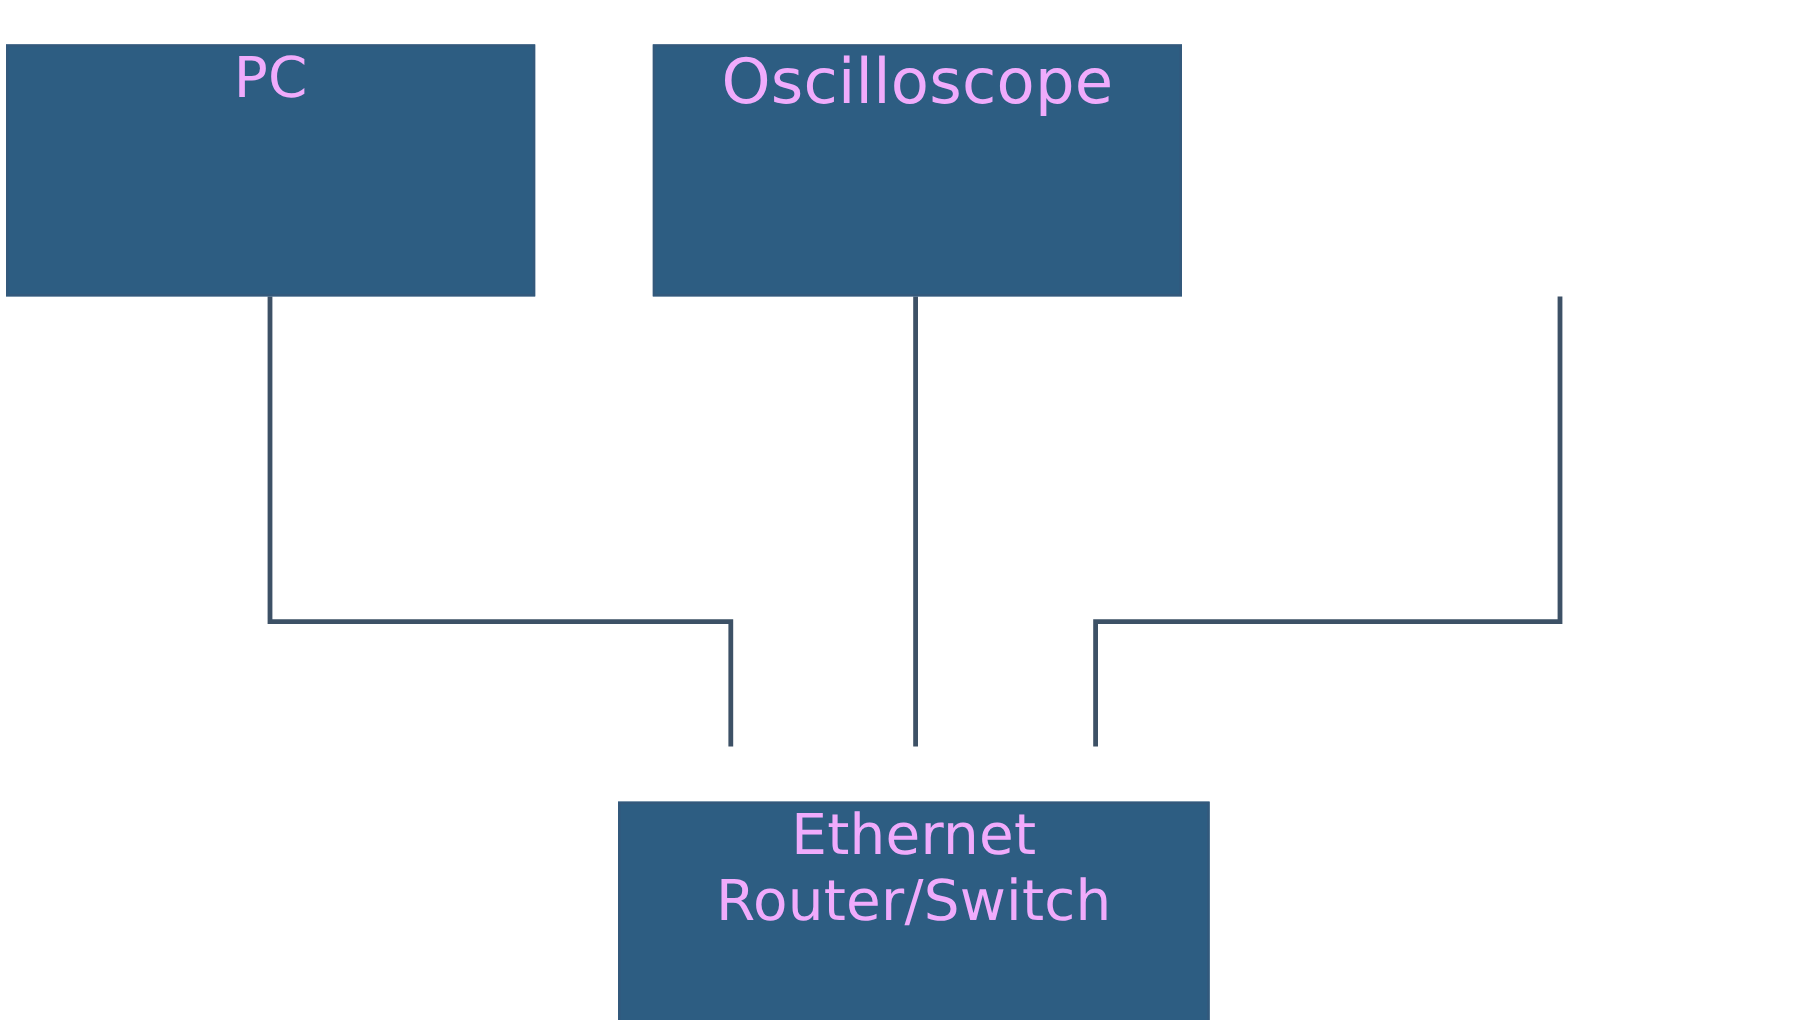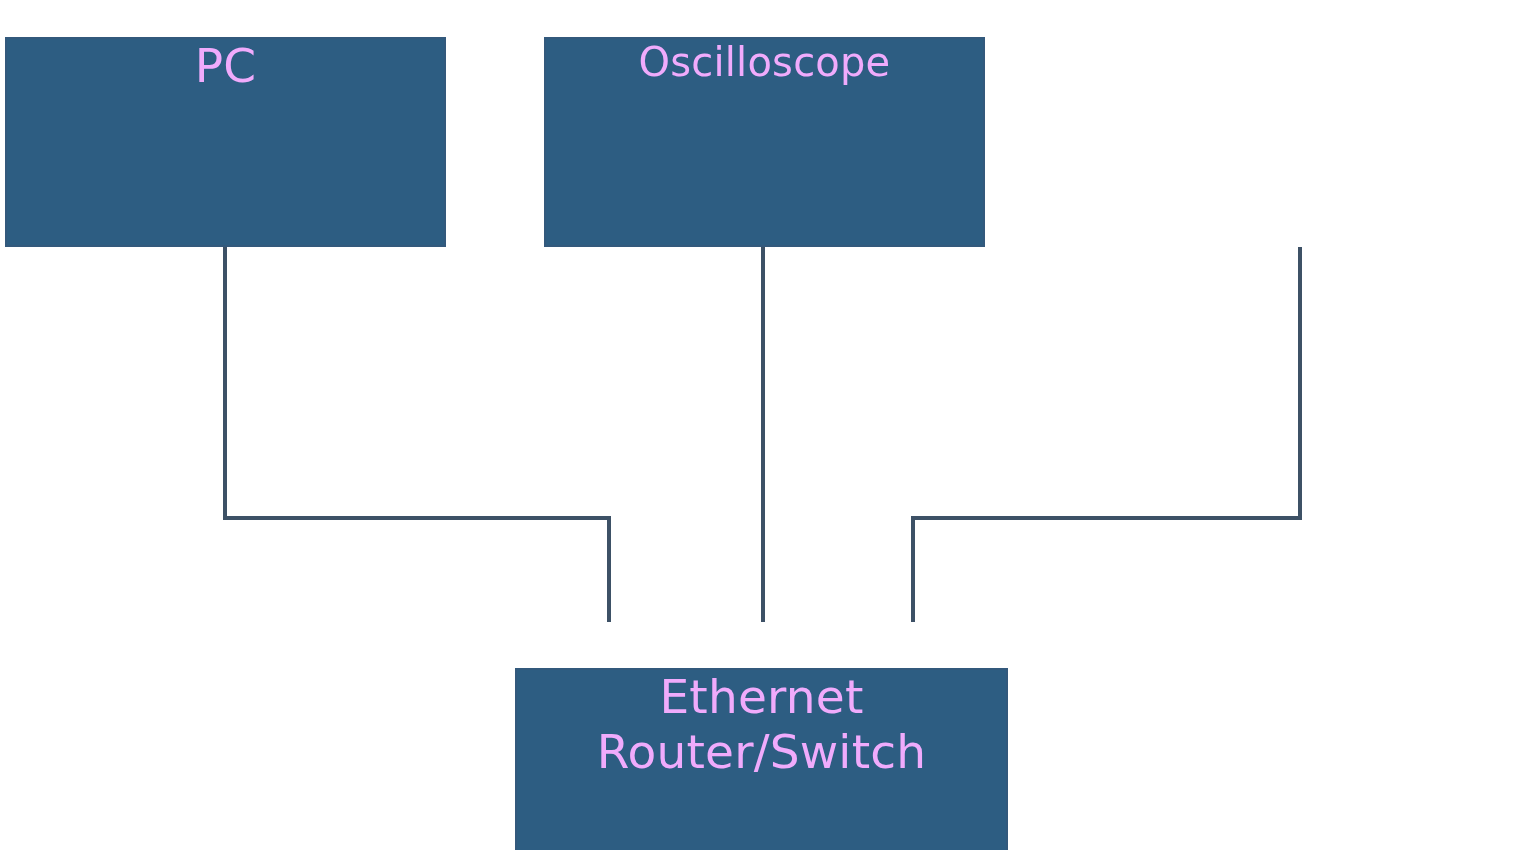--- a/index.html
+++ b/index.html
@@ -42,21 +42,21 @@
     z-index: 2;
   }
   .node-label {
     display: block;
     width: 100%;
     padding: 0 8px;
     box-sizing: border-box;
   }
   
   #node-pc          { left: 5px;    top: 37px;  width: 441px; height: 210px; font-size: 47px; }
-  #node-scope       { left: 544px;  top: 37px;  width: 441px; height: 210px; font-size: 40px; }
+  #node-scope       { left: 544px;  top: 37px;  width: 441px; height: 210px; font-size: 52px; }
   #node-funcgen     { left: 1072px; top: 37px;  width: 438px; height: 210px; font-size: 47px; }
   #node-router      { left: 515px;  top: 620px; width: 493px; height: 267px; font-size: 47px; margin-top: 48px; }
 </style>
 </head>
 <body>
 
 <div id="canvas">
 
   <svg class="connectors" viewBox="0 0 1516 850" xmlns="http://www.w3.org/2000/svg">
 

